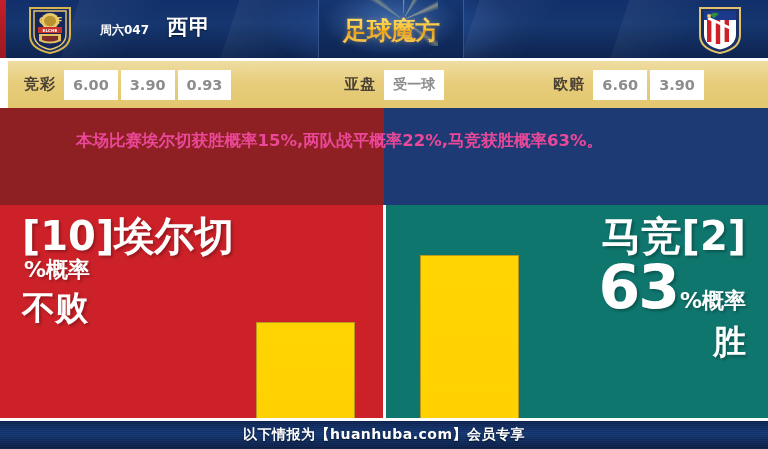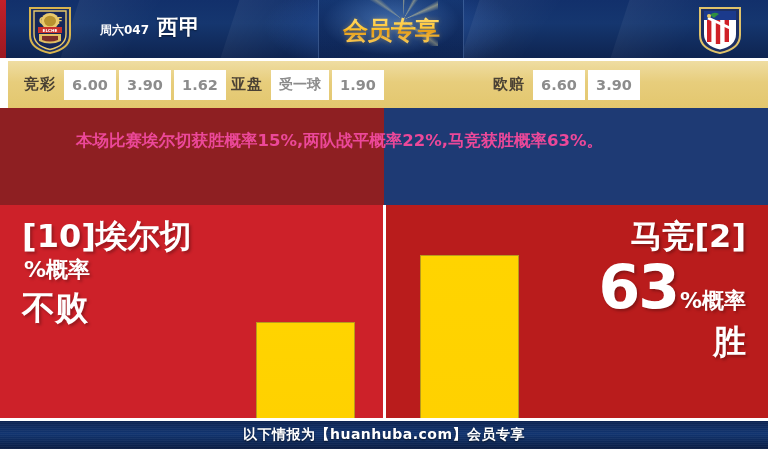--- a/index.html
+++ b/index.html
@@ -82,21 +82,21 @@
   }
   .crest {
     position: absolute; top: 5px;
     width: 48px; height: 50px;
   }
   .crest-left  { left: 26px; }
   .crest-right { left: 696px; }
 
   .match-meta {
     position: absolute; left: 100px; top: 13px;
-    display: flex; align-items: baseline; gap: 8px;
+    display: flex; align-items: baseline; gap: 18px;
     color: #ffffff;
     white-space: nowrap;
   }
   .match-round { font-size: 12px; font-weight: bold; letter-spacing: 0px; }
   .match-league {
     font-size: 21px; font-weight: bold; letter-spacing: 1px;
     text-shadow: 0 1px 2px rgba(0,0,0,0.5);
   }
   .kickoff {
     position: absolute; left: 536px; top: 10px;
@@ -110,33 +110,33 @@
   
   .odds-bar {
     position: absolute; left: 8px; top: 58px;
     width: 768px; height: 50px;
     background: linear-gradient(180deg,#efdda2 0%,#e7cd7c 45%,#e3c76e 100%);
     border-top: 3px solid #ffffff;
     display: flex; align-items: center;
   }
   .odds-group { display: flex; align-items: center; height: 30px; }
   .odds-group.g1 { margin-left: 14px; }
-  .odds-group.g2 { }
+  .odds-group.g2 { margin-left: 108px; }
   .odds-group.g3 { margin-left: 104px; }
   .odds-label {
     font-size: 15px; font-weight: bold; color: #4a4134;
     padding: 0 8px 0 2px; white-space: nowrap; letter-spacing: 1px;
   }
   .odds-cell {
     min-width: 52px; height: 30px;
     background: #ffffff;
     margin-right: 3px;
     display: flex; align-items: center; justify-content: center;
     font-size: 14.5px; font-weight: bold; color: #8c8c8c;
-    padding: 0 1px;
+    padding: 0 9px;
     white-space: nowrap;
   }
   .odds-cell.wide { min-width: 58px; font-size: 14px; }
 
   
   .headline-band {
     position: absolute; left: 0; top: 108px;
     width: 768px; height: 97px;
     display: flex;
   }
@@ -150,36 +150,36 @@
     letter-spacing: 0px;
   }
 
   
   .panels {
     position: absolute; left: 0; top: 205px;
     width: 768px; height: 213px;
     display: flex;
   }
   .panel-left  { width: 384px; height: 100%; background: #cd2129; position: relative; }
-  .panel-right { width: 384px; height: 100%; background: #b91c1c; position: relative; }
+  .panel-right { width: 384px; height: 100%; background: #0f766e; position: relative; }
   .panel-divider {
     position: absolute; left: 383px; top: 205px;
     width: 3px; height: 213px; background: #ffffff;
   }
 
   .team-block {
     position: absolute; top: 14px;
     color: #ffffff;
     text-shadow: 2px 2px 3px rgba(0,0,0,0.28);
     white-space: nowrap;
   }
   .team-block.left  { left: 22px; text-align: left; }
   .team-block.right { right: 22px; text-align: right; }
   .team-name {
-    font-size: 32px; font-weight: bold; letter-spacing: 0px;
+    font-size: 40px; font-weight: bold; letter-spacing: 0px;
     line-height: 34px;
   }
   .pct-row {
     display: flex; align-items: baseline; line-height: 1;
     margin-top: 6px;
   }
   .team-block.right .pct-row { justify-content: flex-end; text-align: right; }
   .pct-num {
     font-size: 60px; font-weight: bold; letter-spacing: -2px;
     line-height: 56px;
@@ -245,21 +245,21 @@
       <text x="24" y="27" font-size="4.2" font-weight="bold" fill="#ffffff" text-anchor="middle" font-family="DejaVu Sans, sans-serif">ELCHE</text>
       <path d="M13 29 H35 V36 Q24 41 13 36 Z" fill="#e0bf63"></path>
       <path d="M16 31 H32 V35 Q24 38 16 35 Z" fill="#7d2e2a"></path>
     </svg>
 
     <div class="match-meta">
       <span class="match-round">周六047</span>
       <span class="match-league">西甲</span>
     </div>
 
-    <div class="logo-mark">会员专享</div>
+    <div class="logo-mark">足球魔方</div>
 
 
     <svg class="crest crest-right" viewBox="0 0 48 50">
       <path d="M4 3 H44 V30 Q44 44 24 48 Q4 44 4 30 Z" fill="#1c2f63" stroke="#e0c36a" stroke-width="2"></path>
       <path d="M8 6 H40 V29 Q40 41 24 44.5 Q8 41 8 29 Z" fill="#ffffff"></path>
       <path d="M8 6 H40 V15 H8 Z" fill="#1b3a8c"></path>
       <g>
         <rect x="11" y="15" width="4.4" height="22" fill="#cf2027"></rect>
         <rect x="19.8" y="15" width="4.4" height="24" fill="#cf2027"></rect>
         <rect x="28.6" y="15" width="4.4" height="22" fill="#cf2027"></rect>
@@ -270,27 +270,26 @@
       <circle cx="13" cy="11" r="2" fill="#e8c869"></circle>
     </svg>
   </div>
 
   <div class="odds-bar">
 
     <div class="odds-group g1">
       <span class="odds-label">竞彩</span>
       <span class="odds-cell">6.00</span>
       <span class="odds-cell">3.90</span>
-      <span class="odds-cell">1.62</span>
+      <span class="odds-cell">0.93</span>
     </div>
 
     <div class="odds-group g2">
       <span class="odds-label">亚盘</span>
       <span class="odds-cell wide">受一球</span>
-      <span class="odds-cell">1.90</span>
     </div>
 
     <div class="odds-group g3">
       <span class="odds-label">欧赔</span>
       <span class="odds-cell">6.60</span>
       <span class="odds-cell">3.90</span>
 
     </div>
 
   </div>

